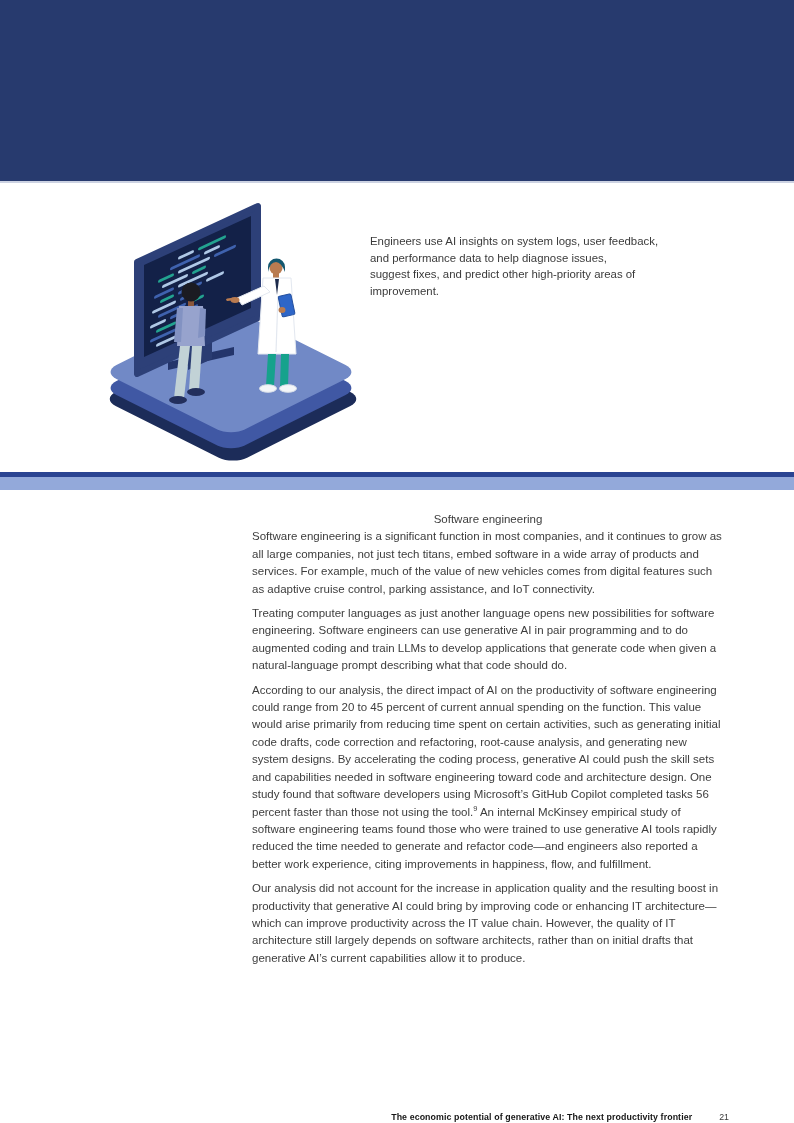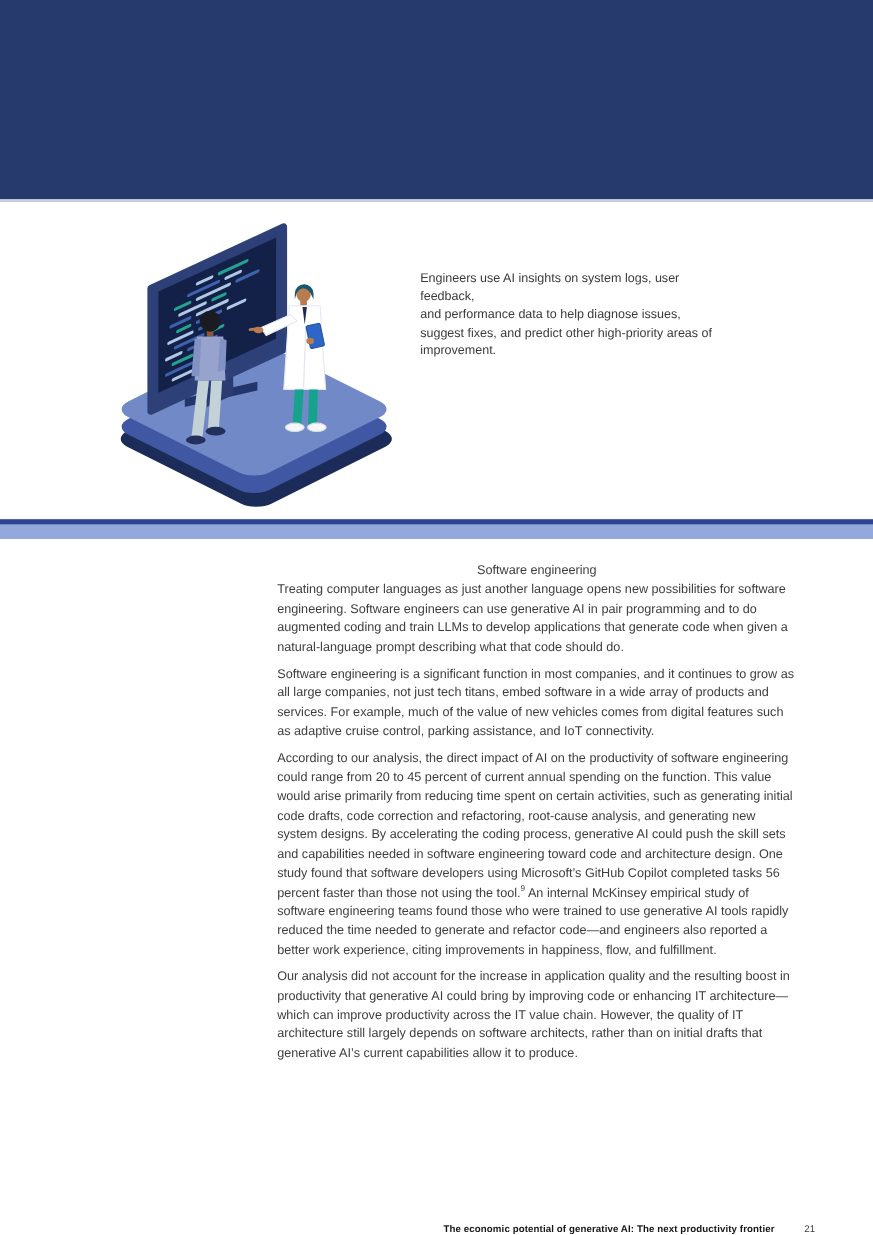--- a/index.html
+++ b/index.html
@@ -17,35 +17,35 @@
   }
   .hero-text{
     position:absolute;left:366px;top:229px;width:316px;
   }
   .hero-title{
     font-family:"Liberation Serif", serif;
     font-size:17.5px;font-weight:bold;color:#161616;
     margin:0 0 11px 0;letter-spacing:0.2px;
   }
   .hero-body{
-    font-size:11.4px;line-height:16.6px;color:#3A3A3A;margin:16px;
+    font-size:11.4px;line-height:16.6px;color:#3A3A3A;margin:4px;
     white-space:pre-line;
   }
   .divider{position:absolute;left:0;top:472px;width:794px;}
   .divider .bar-dark{height:5px;background:#2A4492;}
   .divider .bar-light{height:13px;background:#93A9DA;}
   .article{
     position:absolute;left:252px;top:511px;width:472px;
     font-size:11.5px;line-height:17.4px;color:#3D3D3D;
   }
   .article .subhead{margin:0;text-align:center;}
   .article p{margin:0 0 7px 0;}
   .article sup{font-size:7.5px;line-height:0;vertical-align:super;}
   .footer{
-    position:absolute;top:1084px;right:53px;
+    position:absolute;top:1084px;right:65px;
     display:flex;align-items:baseline;gap:27px;
   }
   .footer-title{font-size:8.8px;font-weight:bold;color:#161616;letter-spacing:0.1px;}
   .footer-page{font-size:8.8px;color:#3A3A3A;margin-top:28px;}
 </style>
 </head>
 <body>
 
 <div class="header-band" style="background: rgb(39, 58, 110);"></div>
 
@@ -139,22 +139,22 @@
 improvement.</p>
 </div>
 
 <div class="divider">
   <div class="bar-dark" style="background: rgb(42, 68, 146);"></div>
   <div class="bar-light" style="background: rgb(147, 169, 218);"></div>
 </div>
 
 <div class="article">
   <p class="subhead">Software engineering</p>
+  <p>Software engineering is a significant function in most companies, and it continues to grow as all large companies, not just tech titans, embed software in a wide array of products and services. For example, much of the value of new vehicles comes from digital features such as adaptive cruise control, parking assistance, and IoT connectivity.</p>
   <p>Treating computer languages as just another language opens new possibilities for software engineering. Software engineers can use generative AI in pair programming and to do augmented coding and train LLMs to develop applications that generate code when given a natural-language prompt describing what that code should do.</p>
-  <p>Software engineering is a significant function in most companies, and it continues to grow as all large companies, not just tech titans, embed software in a wide array of products and services. For example, much of the value of new vehicles comes from digital features such as adaptive cruise control, parking assistance, and IoT connectivity.</p>
   <p><span>According to our analysis, the direct impact of AI on the productivity of software engineering could range from 20 to 45 percent of current annual spending on the function. This value would arise primarily from reducing time spent on certain activities, such as generating initial code drafts, code correction and refactoring, root-cause analysis, and generating new system designs. By accelerating the coding process, generative AI could push the skill sets and capabilities needed in software engineering toward code and architecture design. One study found that software developers using Microsoft’s GitHub Copilot completed tasks 56 percent faster than those not using the tool.</span><sup>9</sup><span> An internal McKinsey empirical study of software engineering teams found those who were trained to use generative AI tools rapidly reduced the time needed to generate and refactor code—and engineers also reported a better work experience, citing improvements in happiness, flow, and fulfillment.</span></p>
   <p>Our analysis did not account for the increase in application quality and the resulting boost in productivity that generative AI could bring by improving code or enhancing IT architecture—which can improve productivity across the IT value chain. However, the quality of IT architecture still largely depends on software architects, rather than on initial drafts that generative AI’s current capabilities allow it to produce.</p>
 </div>
 
 <div class="footer">
   <span class="footer-title">The economic potential of generative AI: The next productivity frontier</span>
   <span class="footer-page">21</span>
 </div>
 
 </body></html>

